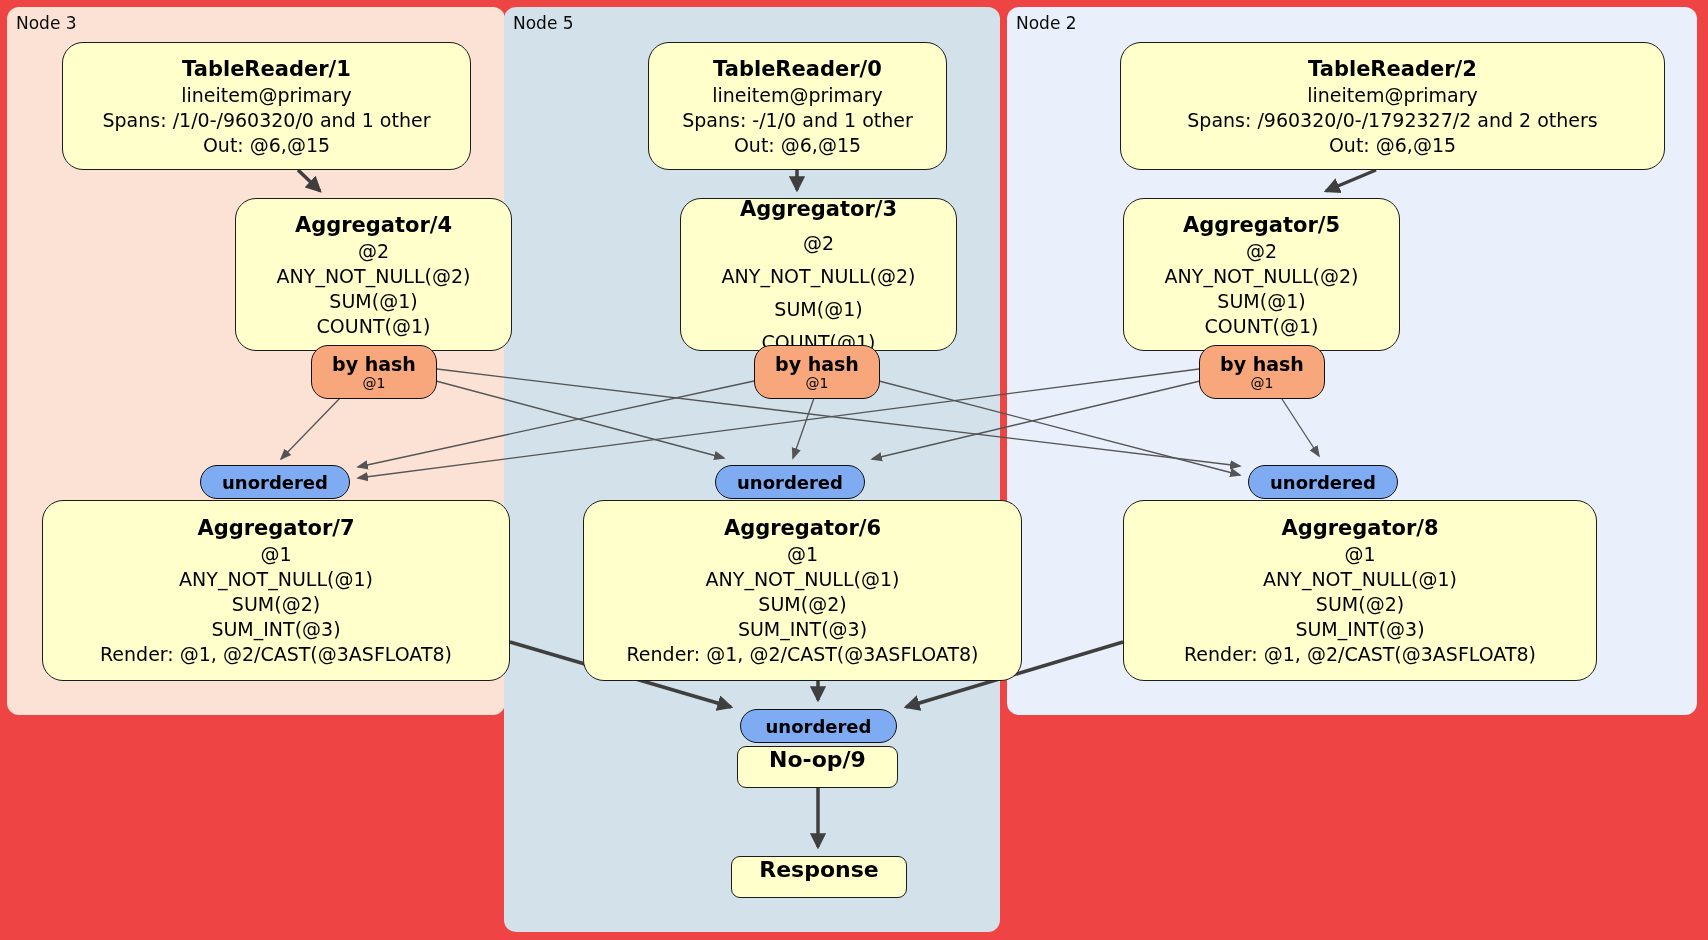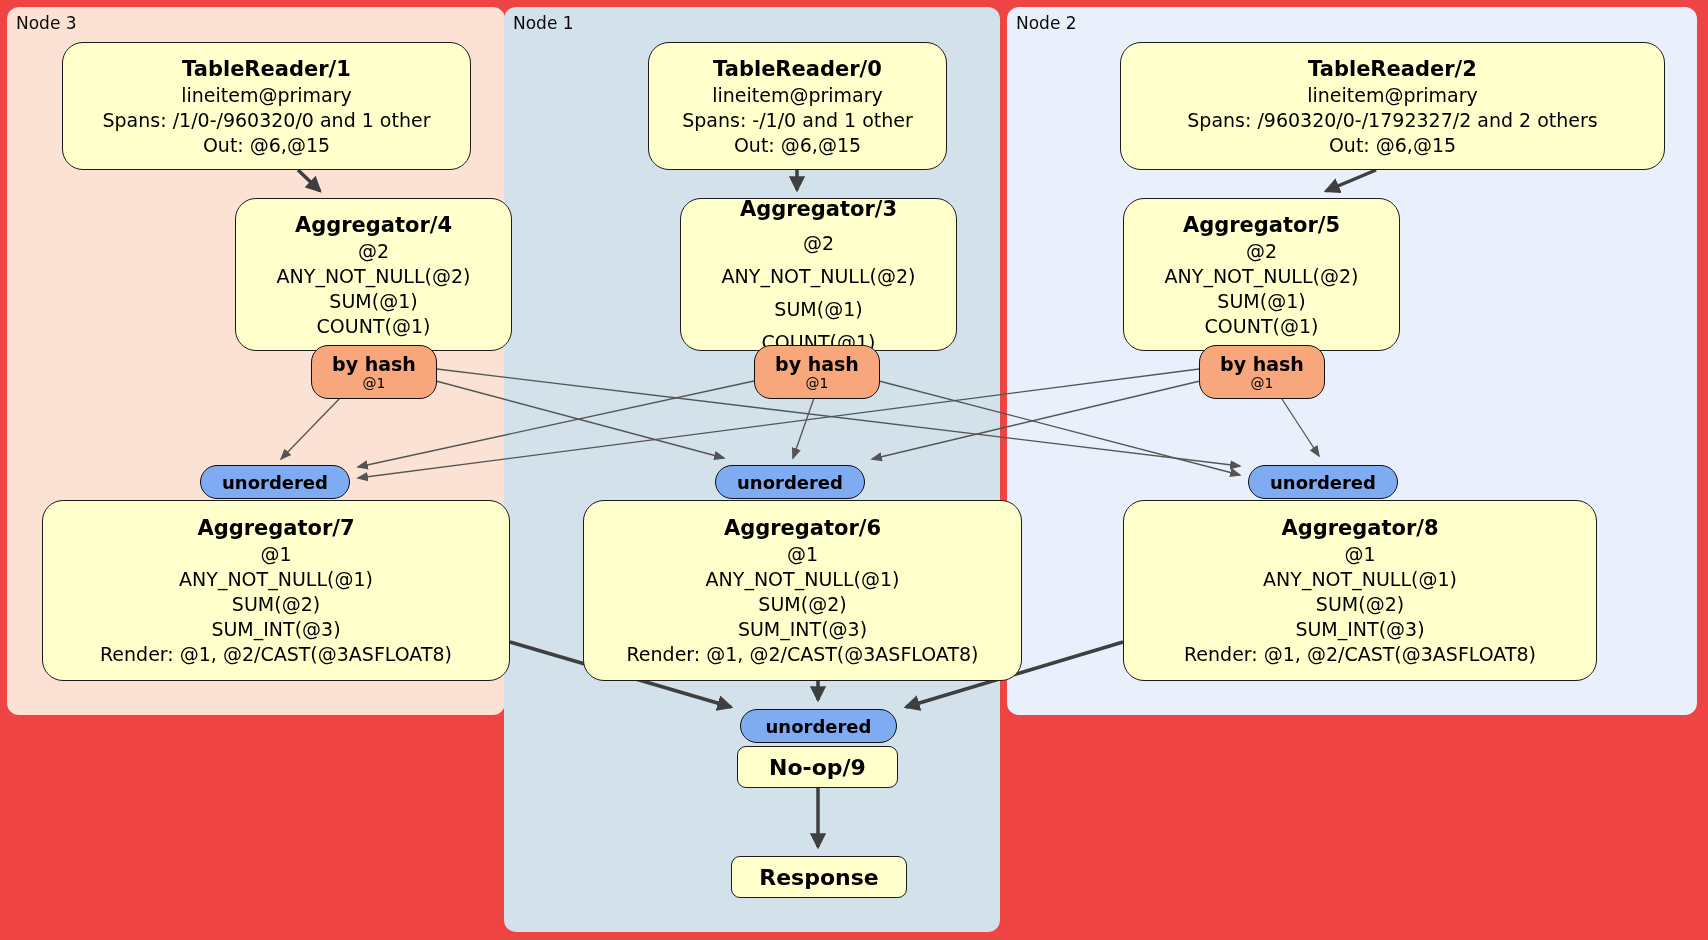--- a/index.html
+++ b/index.html
@@ -12,21 +12,21 @@
   #edges{position:absolute;left:0;top:0;z-index:2;}
   .pbox{
     position:absolute;z-index:3;background:#ffffcc;border:1.6px solid #1c1c1c;border-radius:21px;
     display:flex;flex-direction:column;justify-content:center;align-items:center;text-align:center;
     box-sizing:border-box;
   }
   .ptitle{font-weight:bold;font-size:21px;line-height:28px;}
   .pline{font-size:19px;line-height:25px;white-space:nowrap;}
   .terminal{
     position:absolute;z-index:3;background:#ffffcc;border:1.8px solid #1c1c1c;border-radius:9px;
-    display:flex;justify-content:center;align-items:center;font-weight:bold;font-size:22px;
+    display:flex;justify-content:center;align-items:flex-start;font-weight:bold;font-size:22px;
     box-sizing:border-box;
   }
   .bhash{
     position:absolute;z-index:4;background:#f8a77c;border:1.8px solid #111;border-radius:17px;
     display:flex;flex-direction:column;justify-content:center;text-align:center;
     box-sizing:border-box;
   }
   .bhash-label{font-weight:bold;font-size:19px;line-height:22px;}
   .bhash-key{font-size:14px;line-height:17px;}
   .bstream{
@@ -38,21 +38,21 @@
 </head>
 <body>
 
 <div id="canvas">
 
   <div class="region" style="left:7px;top:7px;width:498px;height:708px;background:#fbe2d5;"></div>
   <div class="region" style="left:504px;top:7px;width:496px;height:925px;background:#d2e1ea;"></div>
   <div class="region" style="left:1007px;top:7px;width:690px;height:708px;background:#eaf0fb;"></div>
 
   <div class="region-label" style="left:16px;top:13px;">Node 3</div>
-  <div class="region-label" style="left:513px;top:13px;">Node 1</div>
+  <div class="region-label" style="left:513px;top:13px;">Node 5</div>
   <div class="region-label" style="left:1016px;top:13px;">Node 2</div>
 
   <svg id="edges" width="1708" height="940">
     <defs>
       <marker id="mthick" viewBox="0 0 10 10" refX="8.5" refY="5" markerWidth="4.6" markerHeight="4.6" orient="auto">
         <path d="M0,0 L10,5 L0,10 z" fill="#3f3f3f"></path>
       </marker>
       <marker id="mthin" viewBox="0 0 10 10" refX="8.5" refY="5" markerWidth="9" markerHeight="9" orient="auto">
         <path d="M0,1 L10,5 L0,9 z" fill="#545454"></path>
       </marker>

